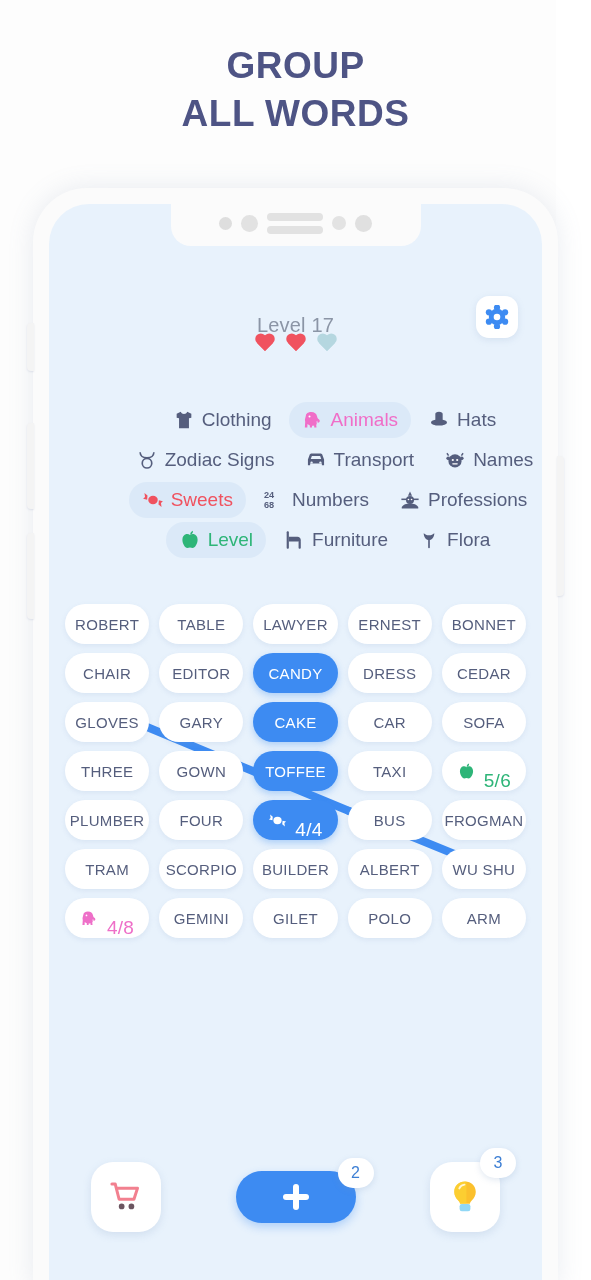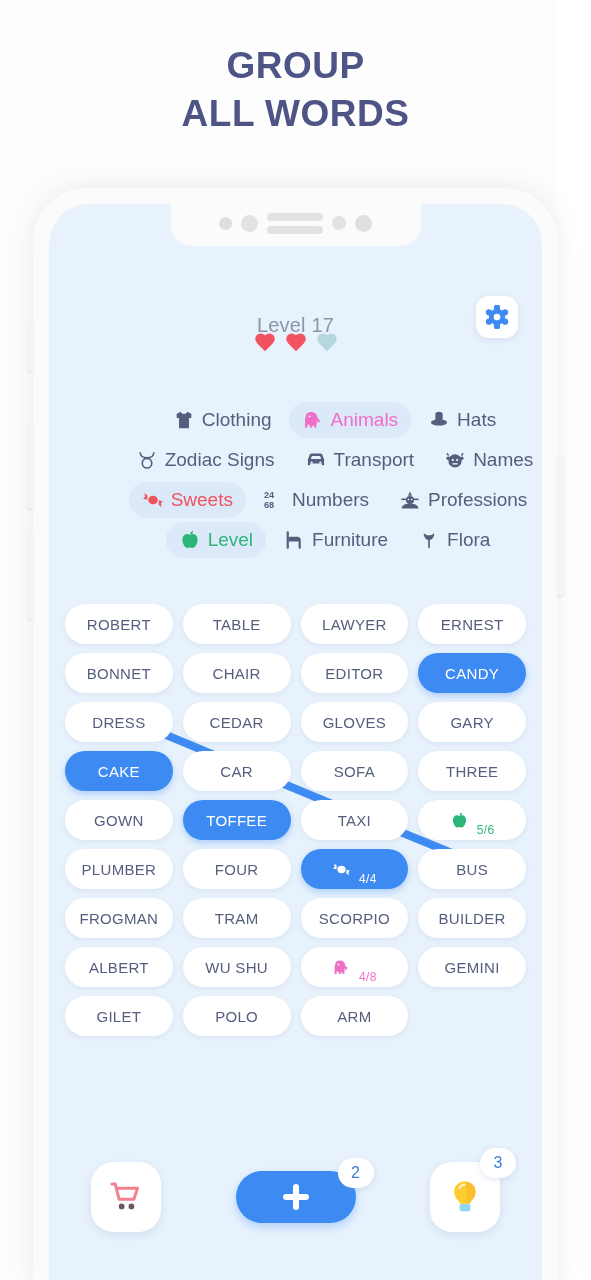--- a/index.html
+++ b/index.html
@@ -91,35 +91,35 @@
     font-size: 19px; color: #555e7d; white-space: nowrap;
   }
   .cat.active { background: #dbe9f8; }
   .cat .lbl { line-height: 22px; }
   .cat .ico { display: flex; align-items: center; justify-content: center; width: 22px; height: 22px; }
 
   
   .grid {
     position: absolute; top: 400px; left: 0; width: 493px;
     padding: 0 16px;
-    display: grid; grid-template-columns: repeat(4, 1fr);
+    display: grid; grid-template-columns: repeat(5, 1fr);
     column-gap: 10px; row-gap: 9px;
   }
   .chip {
     position: relative; z-index: 2;
     height: 40px; border-radius: 20px;
     background: #ffffff;
     box-shadow: 0 2px 5px rgba(135,160,200,0.16);
     display: flex; align-items: center; justify-content: center;
     gap: 8px;
     font-size: 15px; color: #555e7d; letter-spacing: .3px;
   }
   .chip.sel { background: #3d8bf2; color: #ffffff; box-shadow: 0 3px 7px rgba(61,139,242,0.35); }
   .chip .ico { display: flex; align-items: center; justify-content: center; }
-  .chip .cnt { font-size: 12px; margin-top: 20px; }
+  .chip .cnt { font-size: 19px; margin-top: 20px; }
   .chip.cnt-green .cnt { color: #2eb578; }
   .chip.cnt-pink .cnt { color: #ee6fc8; }
   .chip.sel .cnt { color: #ffffff; }
 
   
   .links { position: absolute; top: 400px; left: 0; width: 493px; height: 450px; z-index: 1; pointer-events: none; }
 
   
   .bottom { position: absolute; bottom: 56px; left: 0; width: 493px; padding: 0 42px;
             display: flex; align-items: center; justify-content: space-between; }

